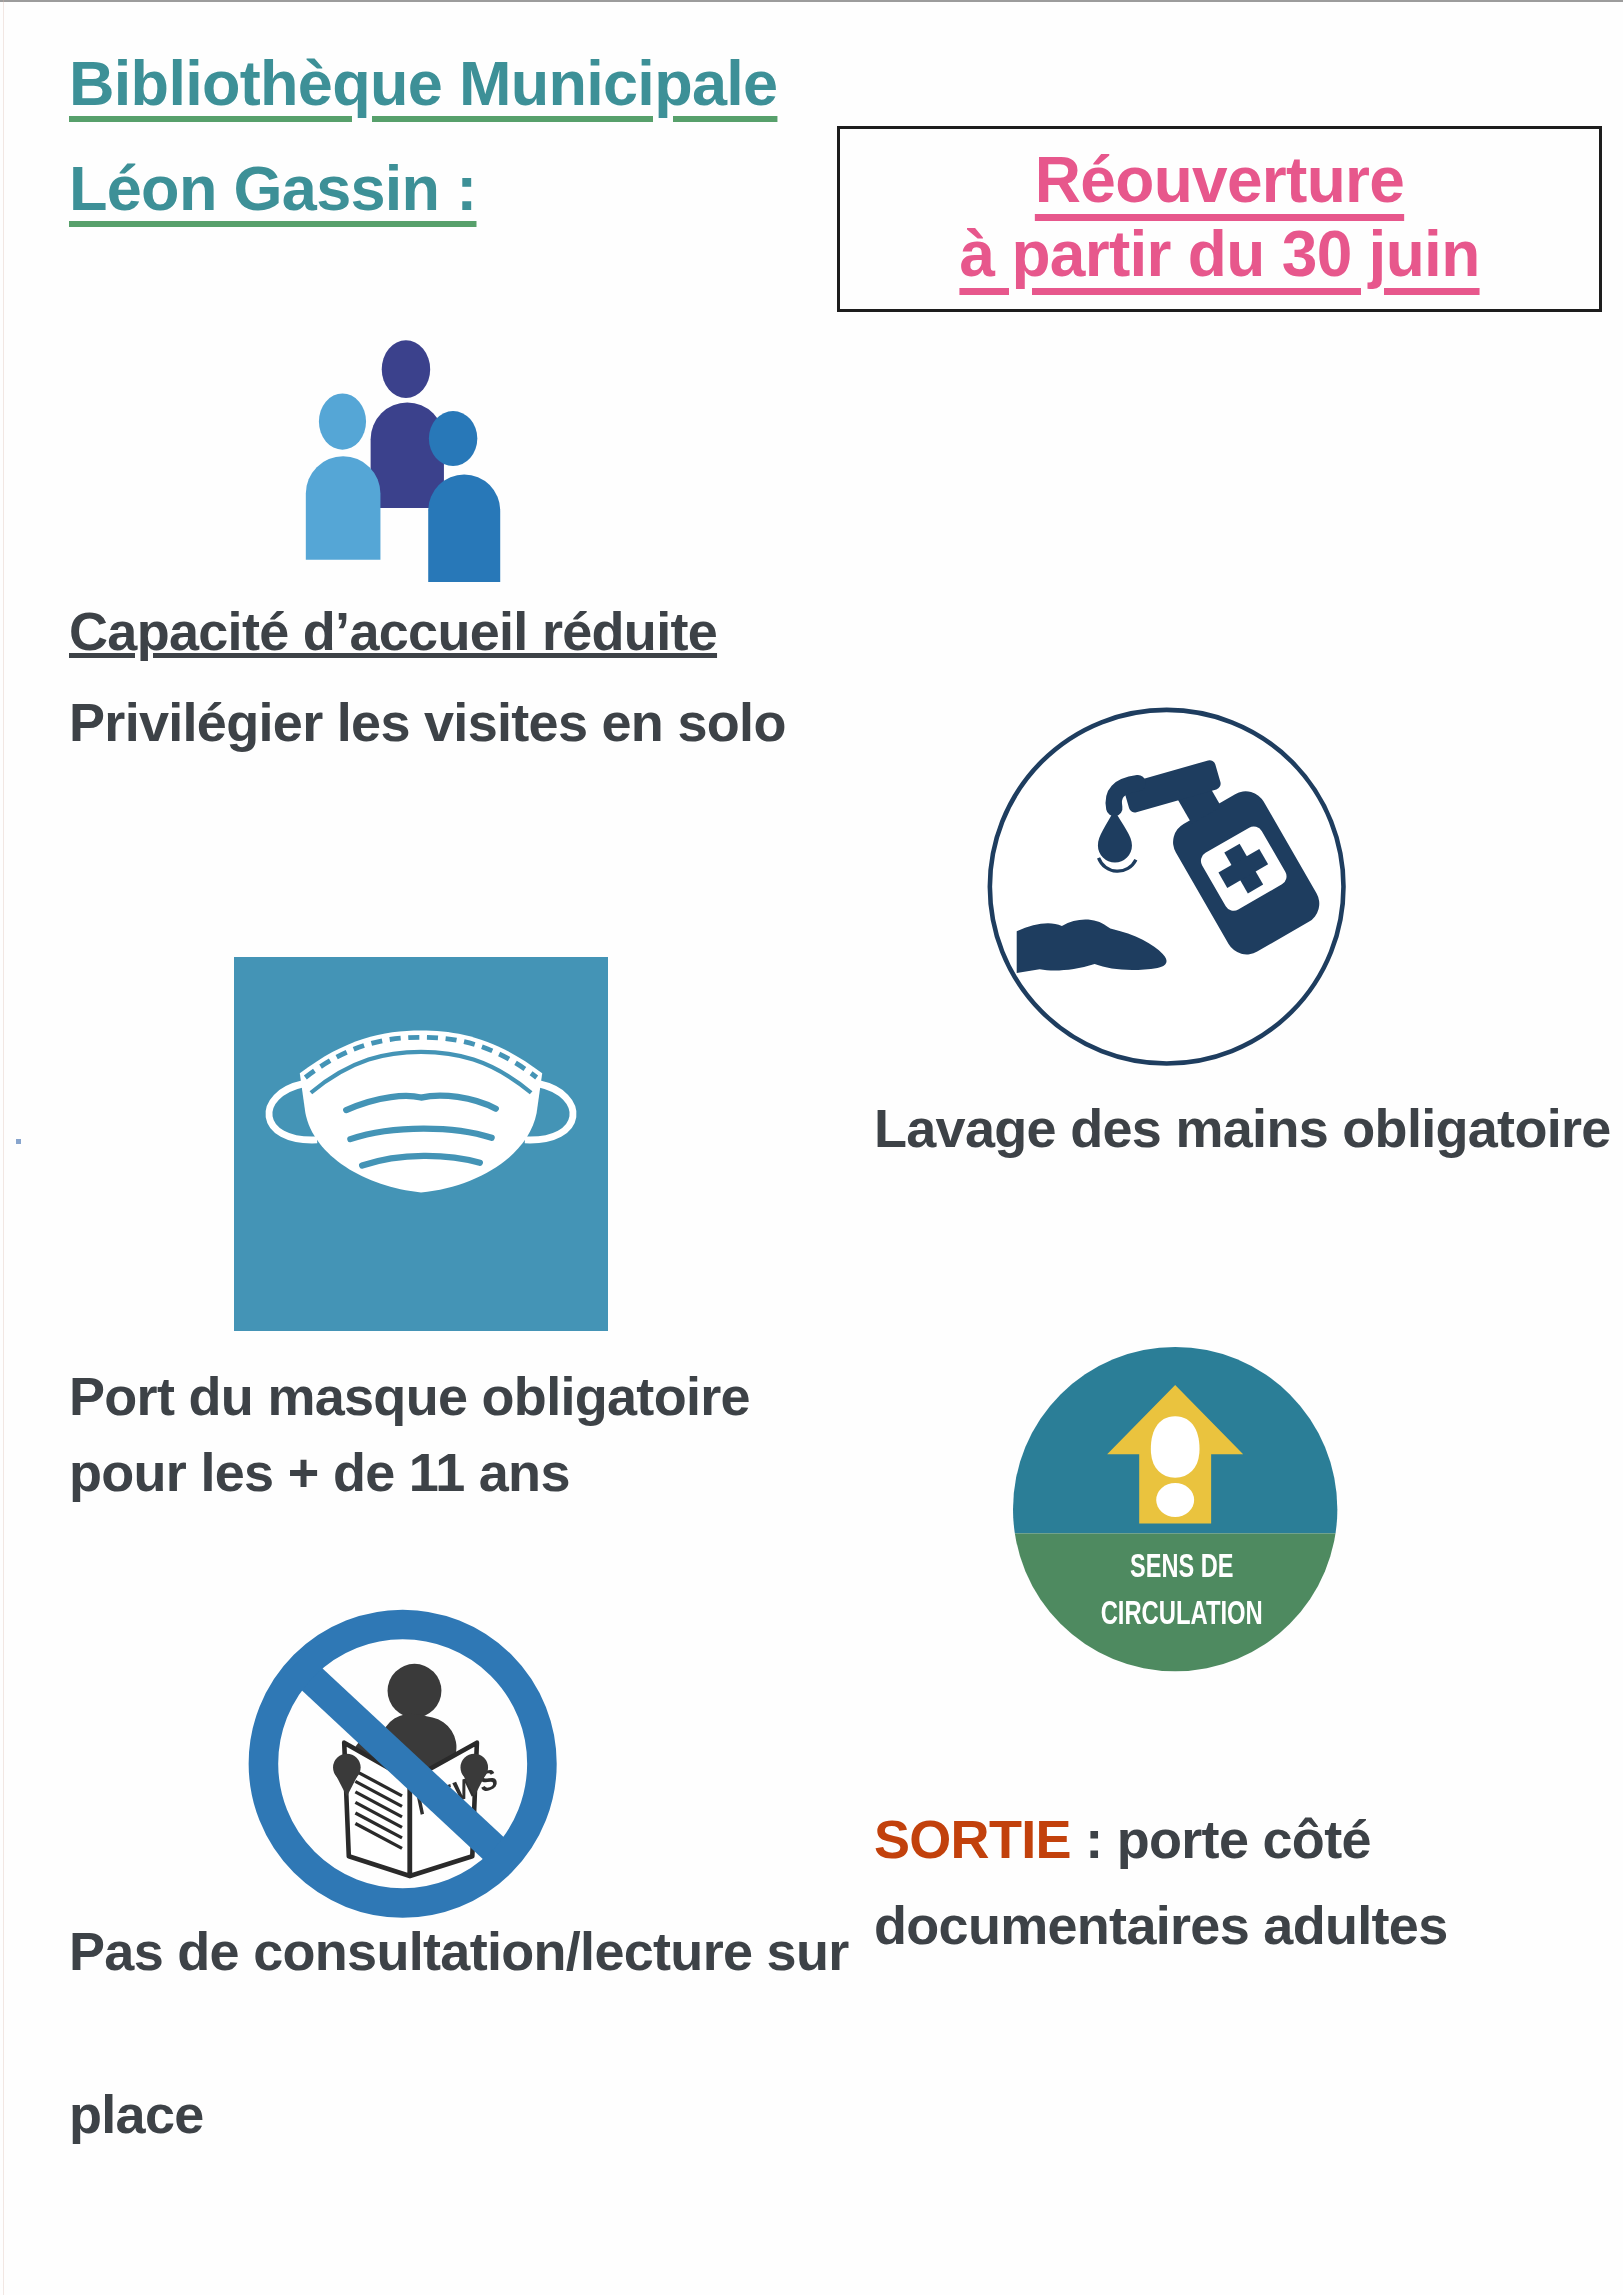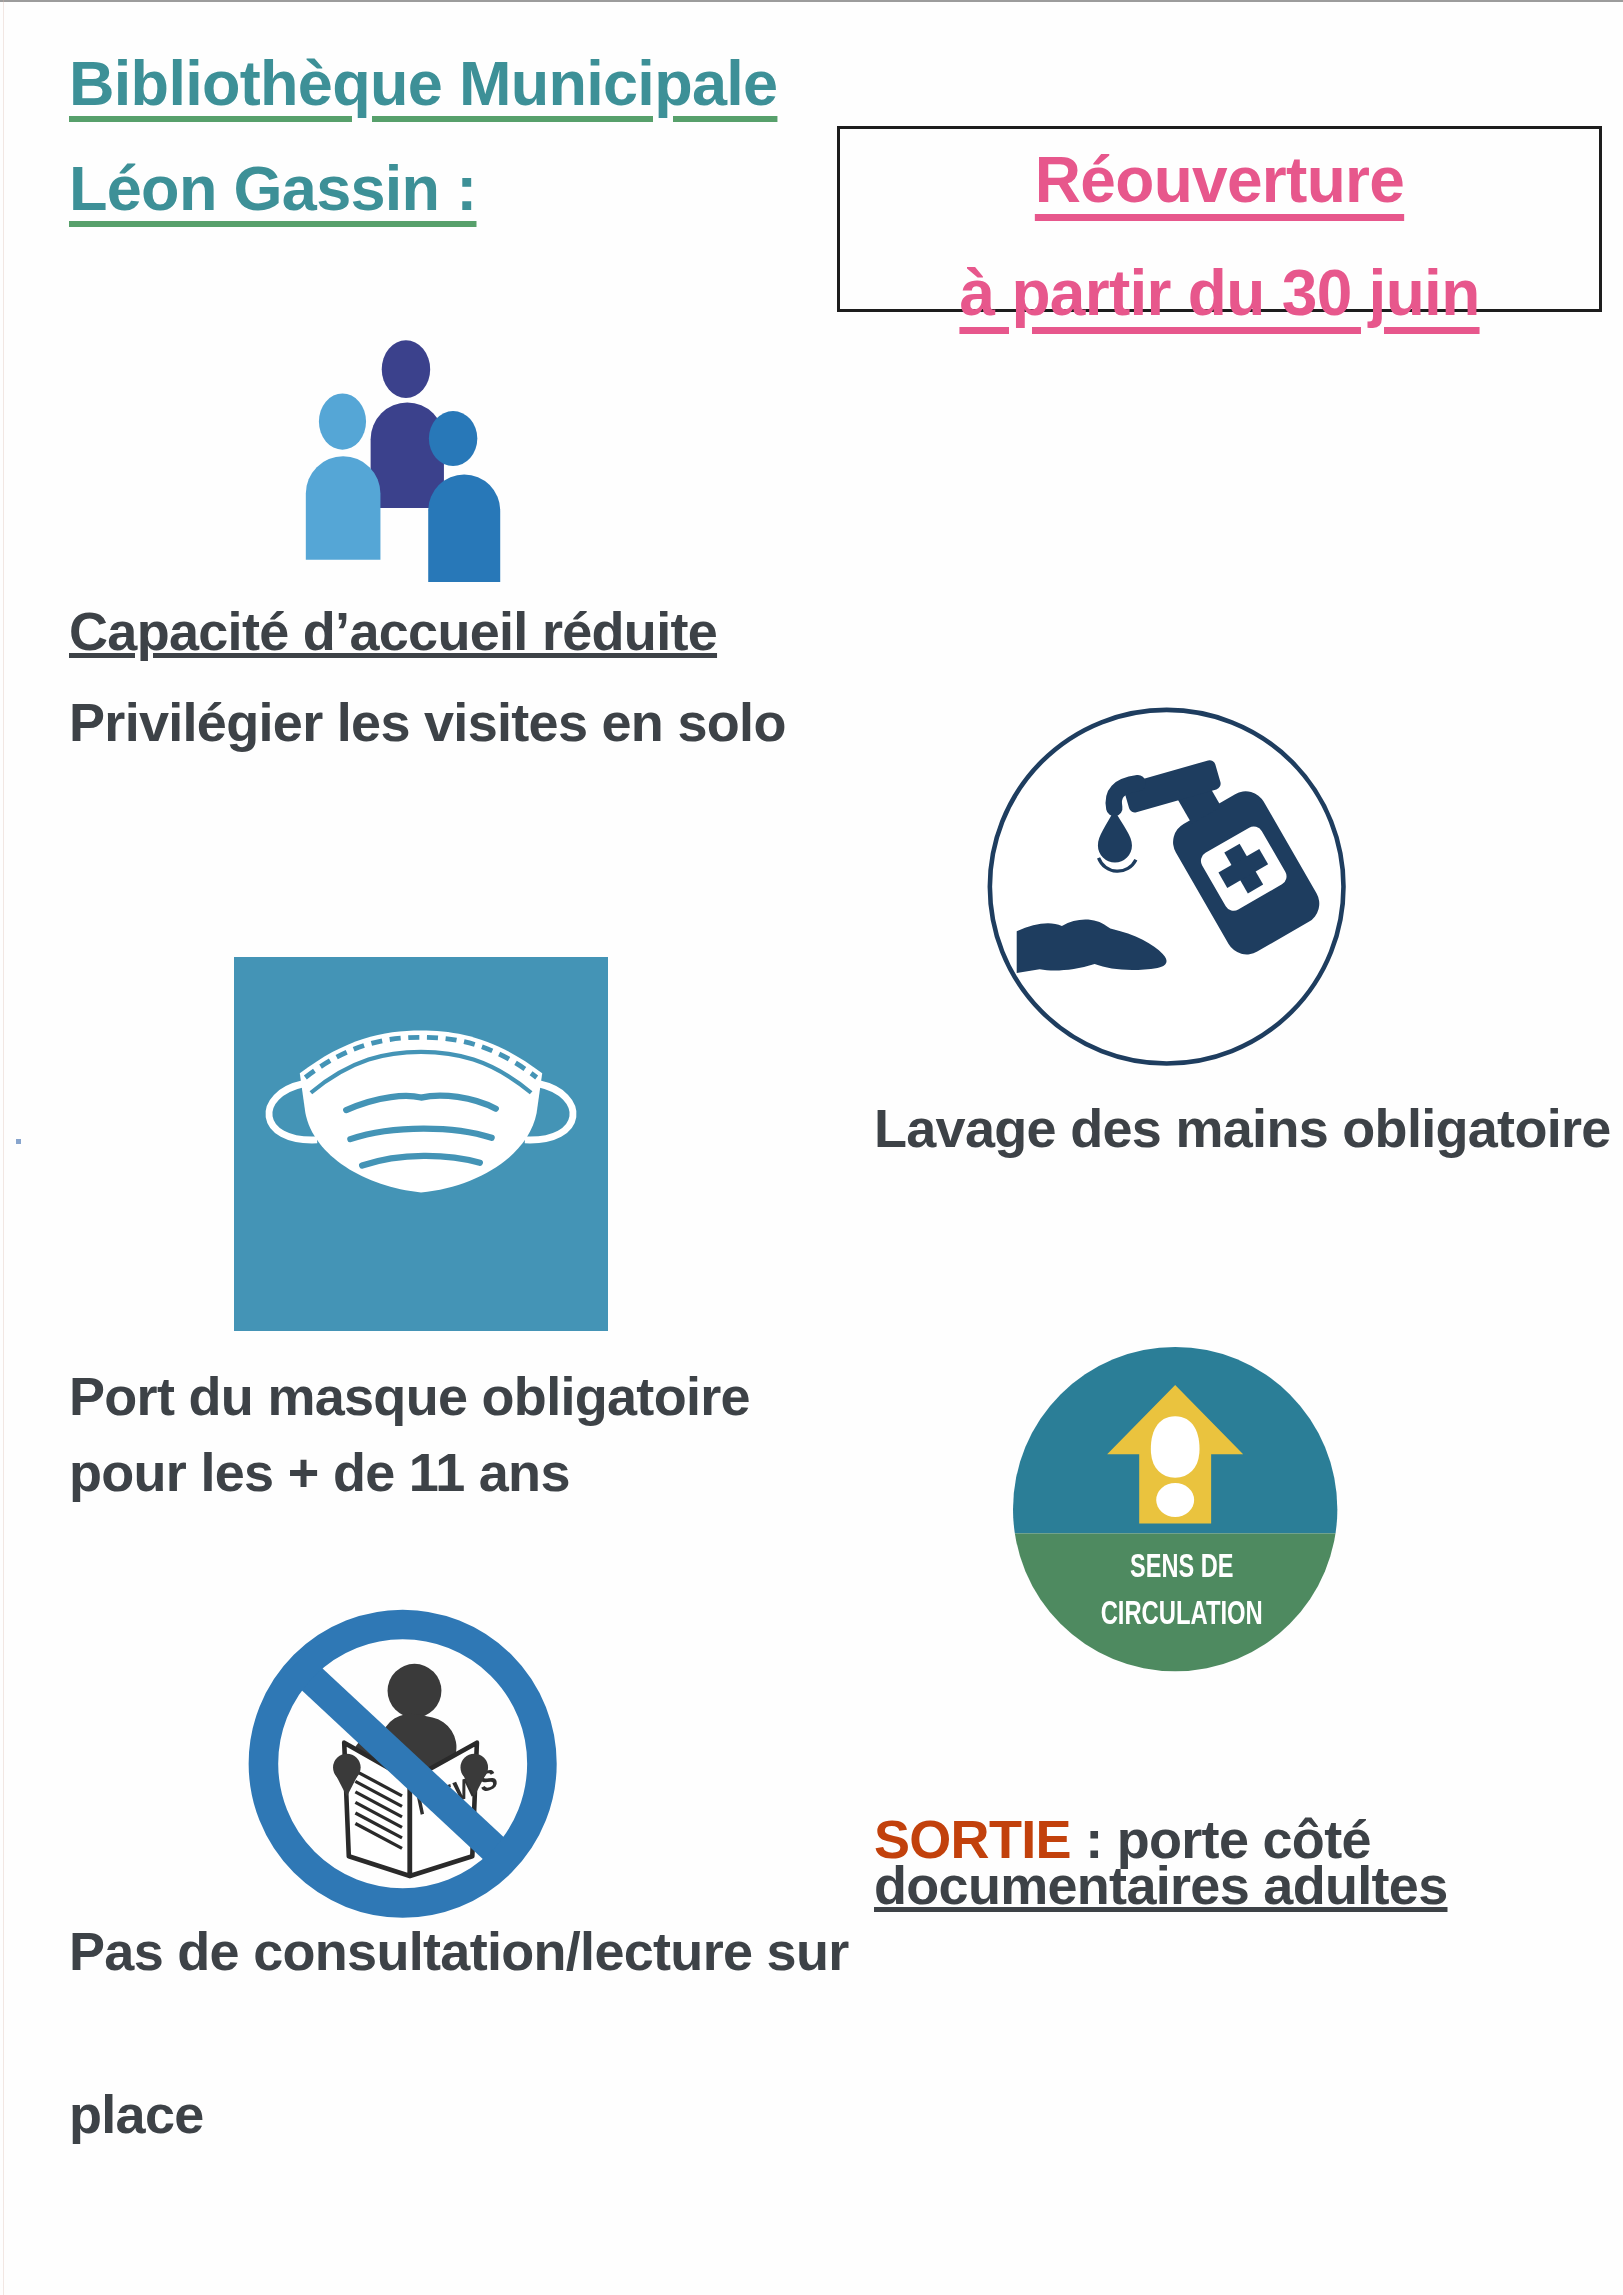--- a/index.html
+++ b/index.html
@@ -30,21 +30,21 @@
   .banner{
     left:837px;top:126px;width:765px;height:186px;
     border:3.3px solid #1d1d1d;
     box-sizing:border-box;
     text-align:center;
     color:#e7578c;
     font-size:64px;
     letter-spacing:-0.7px;
   }
   .banner .line1{margin-top:14.4px;}
-  .banner .line2{margin-top:39px;}
+  .banner .line2{}
   .banner .u{
     text-decoration:underline;
     text-decoration-color:#e7578c;
     text-decoration-thickness:6.5px;
     text-underline-offset:11.8px;
   }
   
   .rule{
     font-size:54px;
     color:#3d4247;
@@ -202,19 +202,19 @@
       <path d="M134 252 L152 287 L170 252 Z" fill="#3a3a3a"></path>
       <circle cx="346" cy="243" r="21" fill="#3a3a3a"></circle>
       <path d="M328 252 L346 287 L364 252 Z" fill="#3a3a3a"></path>
 
       <line x1="90" y1="100" x2="384" y2="374" stroke="#2f78b5" stroke-width="46"></line>
       <circle cx="237" cy="237" r="212" stroke="#2f78b5" stroke-width="45" fill="none"></circle>
     </svg>
   </div>
 
   <div class="abs rule" style="left:874px;top:1808px;"><span class="green">SORTIE</span><span> : porte côté</span></div>
-  <div class="abs rule" style="left:874px;top:1854px;text-decoration:underline;">documentaires adultes</div>
+  <div class="abs rule" style="left:874px;top:1894px;">documentaires adultes</div>
 
   <div class="abs rule" style="left:69px;top:1920px;">Pas de consultation/lecture sur</div>
   <div class="abs rule" style="left:69px;top:2083px;">place</div>
 
 </div>
 
 
 </body></html>

